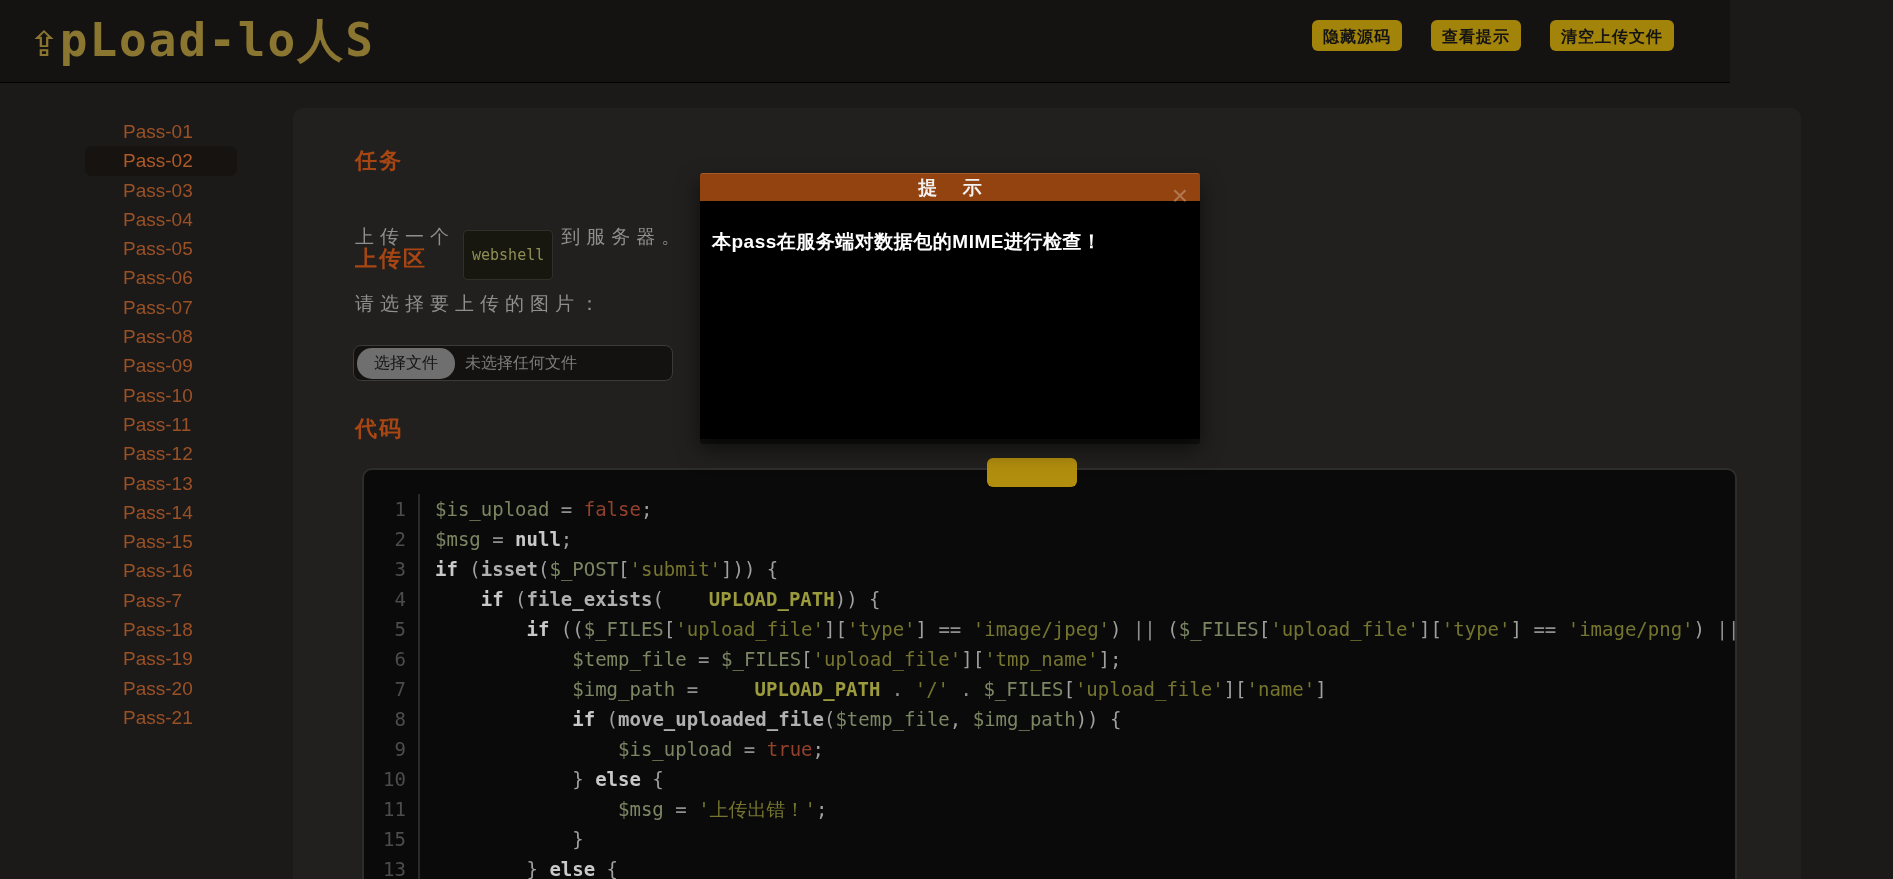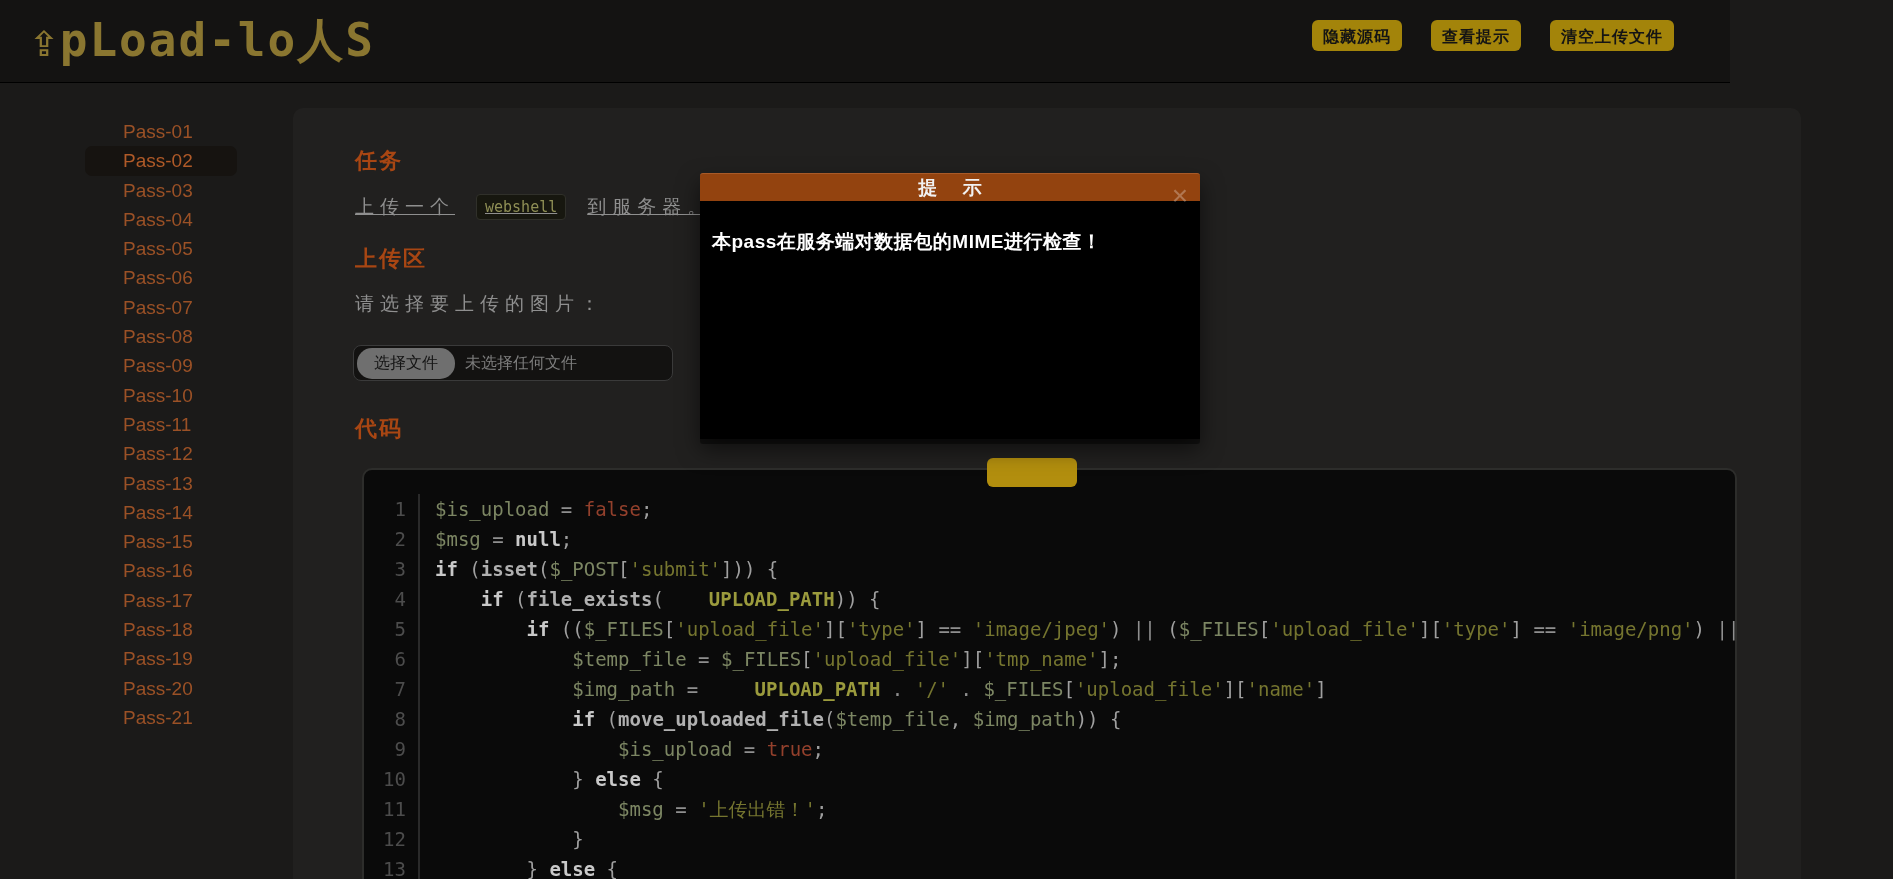--- a/index.html
+++ b/index.html
@@ -25,24 +25,24 @@
 
   
   .panel { position:absolute; left:293px; top:108px; width:1508px; height:860px;
            background:#21201f; border-radius:10px; }
   .panel h2 { position:absolute; left:62px; font-size:22px; font-weight:bold; color:#a84613;
               letter-spacing:2px; }
   .h-task   { top:38px; }
   .h-upload { top:136px; }
   .h-code   { top:306px; }
   .task-line { position:absolute; left:62px; top:86px; font-size:19px; color:#8f8f8f;
-               letter-spacing:6px; display:flex; align-items:center; gap:21px;text-decoration:underline; }
+               letter-spacing:6px; display:flex; align-items:center; gap:8px; }
   .badge { font-family:"DejaVu Sans Mono", monospace; font-size:15px; color:#8f8f55;
            background:#17170f; border:1px solid #30302a; border-radius:4px;
-           padding:3px 8px; letter-spacing:0; }
+           padding:15px 8px; letter-spacing:0;margin-top:36px; }
   .upload-prompt { position:absolute; left:62px; top:183px; font-size:19px; color:#8f8f8f;
                    letter-spacing:6px; }
   .file-row { position:absolute; left:60px; top:237px; }
   .file-input { width:320px; height:36px; background:#131211; border:1px solid #3a3a3a;
                 border-radius:8px; display:flex; align-items:center; padding:3px; }
   .file-btn { background:#6f6f6f; color:#141414; font-size:16px; padding:5px 17px;
               border-radius:15px; white-space:nowrap; cursor:pointer; }
   .file-placeholder { color:#7d7d7d; font-size:16px; margin-left:10px; white-space:nowrap; }
   .upload-btn { position:absolute; left:694px; top:350px; width:90px; height:29px;
                 background:#b28e0e; border:none; border-radius:6px; cursor:pointer; z-index:1; }
@@ -101,21 +101,21 @@
     <li>Pass-07</li>
     <li>Pass-08</li>
     <li>Pass-09</li>
     <li>Pass-10</li>
     <li>Pass-11</li>
     <li>Pass-12</li>
     <li>Pass-13</li>
     <li>Pass-14</li>
     <li>Pass-15</li>
     <li>Pass-16</li>
-    <li>Pass-17</li>
+    <li>Pass-7</li>
     <li>Pass-18</li>
     <li>Pass-19</li>
     <li>Pass-20</li>
     <li>Pass-21</li>
   </ul>
 
 <div class="panel">
   <h2 class="h-task">任务</h2>
   <div class="task-line">
     <span>上传一个</span>
@@ -140,21 +140,21 @@
       <div class="code-line"><span class="ln">2</span><span class="cd"><span class="tk-v">$msg</span><span class="tk-o"> = </span><span class="tk-k">null</span><span class="tk-p">;</span></span></div>
       <div class="code-line"><span class="ln">3</span><span class="cd"><span class="tk-k">if</span><span class="tk-p"> (</span><span class="tk-f">isset</span><span class="tk-p">(</span><span class="tk-v">$_POST</span><span class="tk-p">[</span><span class="tk-s">'submit'</span><span class="tk-p">])) {</span></span></div>
       <div class="code-line"><span class="ln">4</span><span class="cd"><span class="tk-p">    </span><span class="tk-k">if</span><span class="tk-p"> (</span><span class="tk-f">file_exists</span><span class="tk-p">(</span><span class="tk-c">UPLOAD_PATH</span><span class="tk-p">)) {</span></span></div>
       <div class="code-line"><span class="ln">5</span><span class="cd"><span class="tk-p">        </span><span class="tk-k">if</span><span class="tk-p"> ((</span><span class="tk-v">$_FILES</span><span class="tk-p">[</span><span class="tk-s">'upload_file'</span><span class="tk-p">][</span><span class="tk-s">'type'</span><span class="tk-p">] </span><span class="tk-o">==</span><span class="tk-p"> </span><span class="tk-s">'image/jpeg'</span><span class="tk-p">) </span><span class="tk-o">||</span><span class="tk-p"> (</span><span class="tk-v">$_FILES</span><span class="tk-p">[</span><span class="tk-s">'upload_file'</span><span class="tk-p">][</span><span class="tk-s">'type'</span><span class="tk-p">] </span><span class="tk-o">==</span><span class="tk-p"> </span><span class="tk-s">'image/png'</span><span class="tk-p">) </span><span class="tk-o">||</span></span></div>
       <div class="code-line"><span class="ln">6</span><span class="cd"><span class="tk-p">            </span><span class="tk-v">$temp_file</span><span class="tk-o"> = </span><span class="tk-v">$_FILES</span><span class="tk-p">[</span><span class="tk-s">'upload_file'</span><span class="tk-p">][</span><span class="tk-s">'tmp_name'</span><span class="tk-p">];</span></span></div>
       <div class="code-line"><span class="ln">7</span><span class="cd"><span class="tk-p">            </span><span class="tk-v">$img_path</span><span class="tk-o"> = </span><span class="tk-c">UPLOAD_PATH</span><span class="tk-o"> . </span><span class="tk-s">'/'</span><span class="tk-o"> . </span><span class="tk-v">$_FILES</span><span class="tk-p">[</span><span class="tk-s">'upload_file'</span><span class="tk-p">][</span><span class="tk-s">'name'</span><span class="tk-p">]</span></span></div>
       <div class="code-line"><span class="ln">8</span><span class="cd"><span class="tk-p">            </span><span class="tk-k">if</span><span class="tk-p"> (</span><span class="tk-f">move_uploaded_file</span><span class="tk-p">(</span><span class="tk-v">$temp_file</span><span class="tk-p">, </span><span class="tk-v">$img_path</span><span class="tk-p">)) {</span></span></div>
       <div class="code-line"><span class="ln">9</span><span class="cd"><span class="tk-p">                </span><span class="tk-v">$is_upload</span><span class="tk-o"> = </span><span class="tk-b">true</span><span class="tk-p">;</span></span></div>
       <div class="code-line"><span class="ln">10</span><span class="cd"><span class="tk-p">            } </span><span class="tk-k">else</span><span class="tk-p"> {</span></span></div>
       <div class="code-line"><span class="ln">11</span><span class="cd"><span class="tk-p">                </span><span class="tk-v">$msg</span><span class="tk-o"> = </span><span class="tk-s">'上传出错！'</span><span class="tk-p">;</span></span></div>
-      <div class="code-line"><span class="ln">12</span><span class="cd"><span class="tk-p">            }</span></span></div>
+      <div class="code-line"><span class="ln">15</span><span class="cd"><span class="tk-p">            }</span></span></div>
       <div class="code-line"><span class="ln">13</span><span class="cd"><span class="tk-p">        } </span><span class="tk-k">else</span><span class="tk-p"> {</span></span></div>
     </div>
 </div>
 
 <div class="modal">
   <div class="modal-header">
     <span class="modal-title">提 示</span>
     <span class="modal-close">×</span>
   </div>
   <div class="modal-body">

